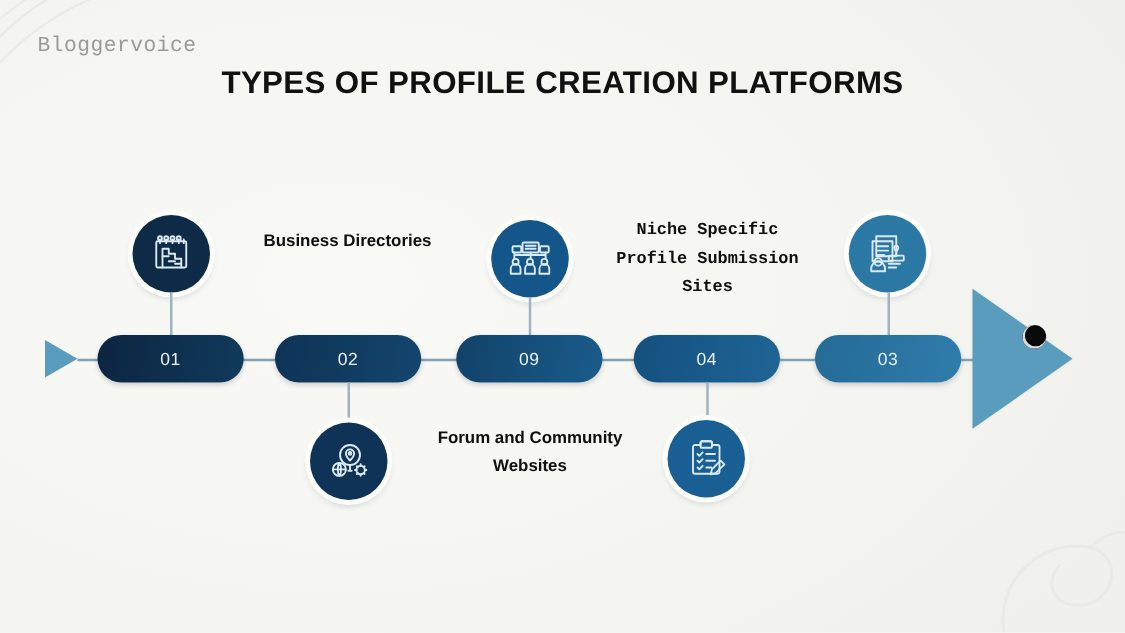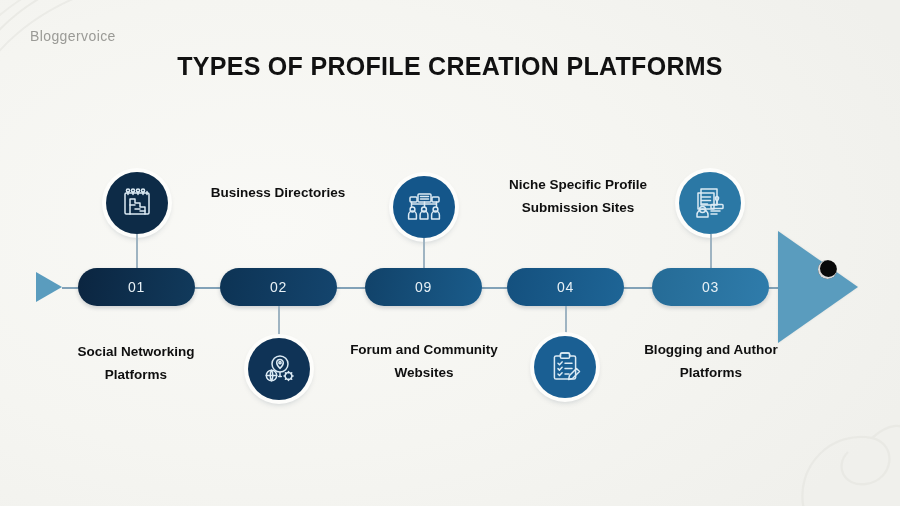--- a/index.html
+++ b/index.html
@@ -32,24 +32,24 @@
   .swirl-br {
     position: absolute;
     right: -6px; bottom: -12px;
     width: 120px; height: 110px;
     opacity: 0.5;
     pointer-events: none;
   }
   .brand {
     position: absolute;
     left: 30px; top: 28px;
-    font-size: 14px;
+    font-size: 17px;
     letter-spacing: 0.4px;
     color: #9a9a96;
-    font-family: Liberation Sans, sans-serif;
+    font-family: Liberation Mono, monospace;
     font-weight: 400;
   }
   .title {
     position: absolute;
     left: 0; right: 0;
     top: 52px;
     text-align: center;
     font-size: 25px;
     font-weight: bold;
     letter-spacing: 0.3px;
@@ -183,21 +183,20 @@
         <circle cx="19" cy="5.6" r="1.6"></circle>
           <circle cx="24" cy="5.6" r="1.6"></circle>
         <path d="M11 29V14h5v4h5v4h5v7"></path>
         <path d="M11 20h5M16 24h5M21 26h5"></path>
       </svg>
     </div>
     <div class="connector" style="left:136px; top:234px; height:34px;"></div>
     <div class="pill" style="left:78px; background:linear-gradient(100deg,#0b2540,#113a5c);">
       <span>01</span>
     </div>
-    <div class="caption" style="left:46px; top:340px; width:180px;">Social Networking Platforms</div>
 
     <div class="caption" style="left:198px; top:181px; width:160px;">Business Directories</div>
     <div class="pill" style="left:220px; background:linear-gradient(100deg,#0d3354,#14456e);">
       <span>02</span>
     </div>
     <div class="connector" style="left:278px; top:306px; height:34px;"></div>
     <div class="node-icon" style="left:248px; top:338px; background:#0f3356;">
       <svg viewBox="0 0 36 36">
         <circle cx="19" cy="13" r="8"></circle>
         <path d="M19 8.5a3.3 3.3 0 0 1 3.3 3.3c0 2.4-3.3 5.6-3.3 5.6s-3.3-3.2-3.3-5.6A3.3 3.3 0 0 1 19 8.5z"></path>
@@ -224,21 +223,21 @@
         <circle cx="29.5" cy="20.5" r="2.4"></circle>
         <path d="M25.6 30v-4a3.9 3.9 0 0 1 7.8 0v4z"></path>
       </svg>
     </div>
     <div class="connector" style="left:423px; top:238px; height:30px;"></div>
     <div class="pill" style="left:365px; background:linear-gradient(100deg,#114269,#1a5c8b);">
       <span>09</span>
     </div>
     <div class="caption" style="left:348px; top:338px; width:152px;">Forum and Community Websites</div>
 
-    <div class="caption" style="left:502px; top:173px; width:152px;">Niche Specific Profile Submission Sites</div>
+    <div class="caption" style="left:490px; top:173px; width:152px;font-family:Liberation Mono, monospace;">Niche Specific Profile Submission Sites</div>
     <div class="pill" style="left:507px; background:linear-gradient(100deg,#14507e,#1e6596);text-align:right;">
       <span>04</span>
     </div>
     <div class="connector" style="left:565px; top:306px; height:32px;"></div>
     <div class="node-icon" style="left:534px; top:336px; background:#1a5f93;">
       <svg viewBox="0 0 36 36">
         <path d="M9 7h4.5V5.6A1.6 1.6 0 0 1 15 4h6a1.6 1.6 0 0 1 1.6 1.6V7H27a1.6 1.6 0 0 1 1.6 1.6v20A1.6 1.6 0 0 1 27 30H9a1.6 1.6 0 0 1-1.6-1.6v-20A1.6 1.6 0 0 1 9 7z"></path>
         <rect x="13.4" y="4" width="9.2" height="5.2" rx="1.3"></rect>
         <path d="M11 14.2l1.5 1.5 2.6-2.8M11 19.6l1.5 1.5 2.6-2.8M11 25l1.5 1.5 2.6-2.8"></path>
         <path d="M18 14.2h7M18 19.6h7M18 25h4"></path>
@@ -255,16 +254,15 @@
         <path d="M25 19.5v-3.2M23.4 13.1a1.6 1.6 0 1 1 3.2 0c0 1.2-1.6 3.2-1.6 3.2s-1.6-2-1.6-3.2z"></path>
         <path d="M19 26h9M19 29h6"></path>
         <circle cx="10.5" cy="24.5" r="3"></circle>
         <path d="M5 32v-2.2a5.5 5.5 0 0 1 11 0V32z"></path>
       </svg>
     </div>
     <div class="connector" style="left:710px; top:234px; height:34px;"></div>
     <div class="pill" style="left:652px; background:linear-gradient(100deg,#256b96,#2f7cab);">
       <span>03</span>
     </div>
-    <div class="caption" style="left:640px; top:338px; width:142px;">Blogging and Author Platforms</div>
 
   </div>
 </div>
 
 </body></html>

